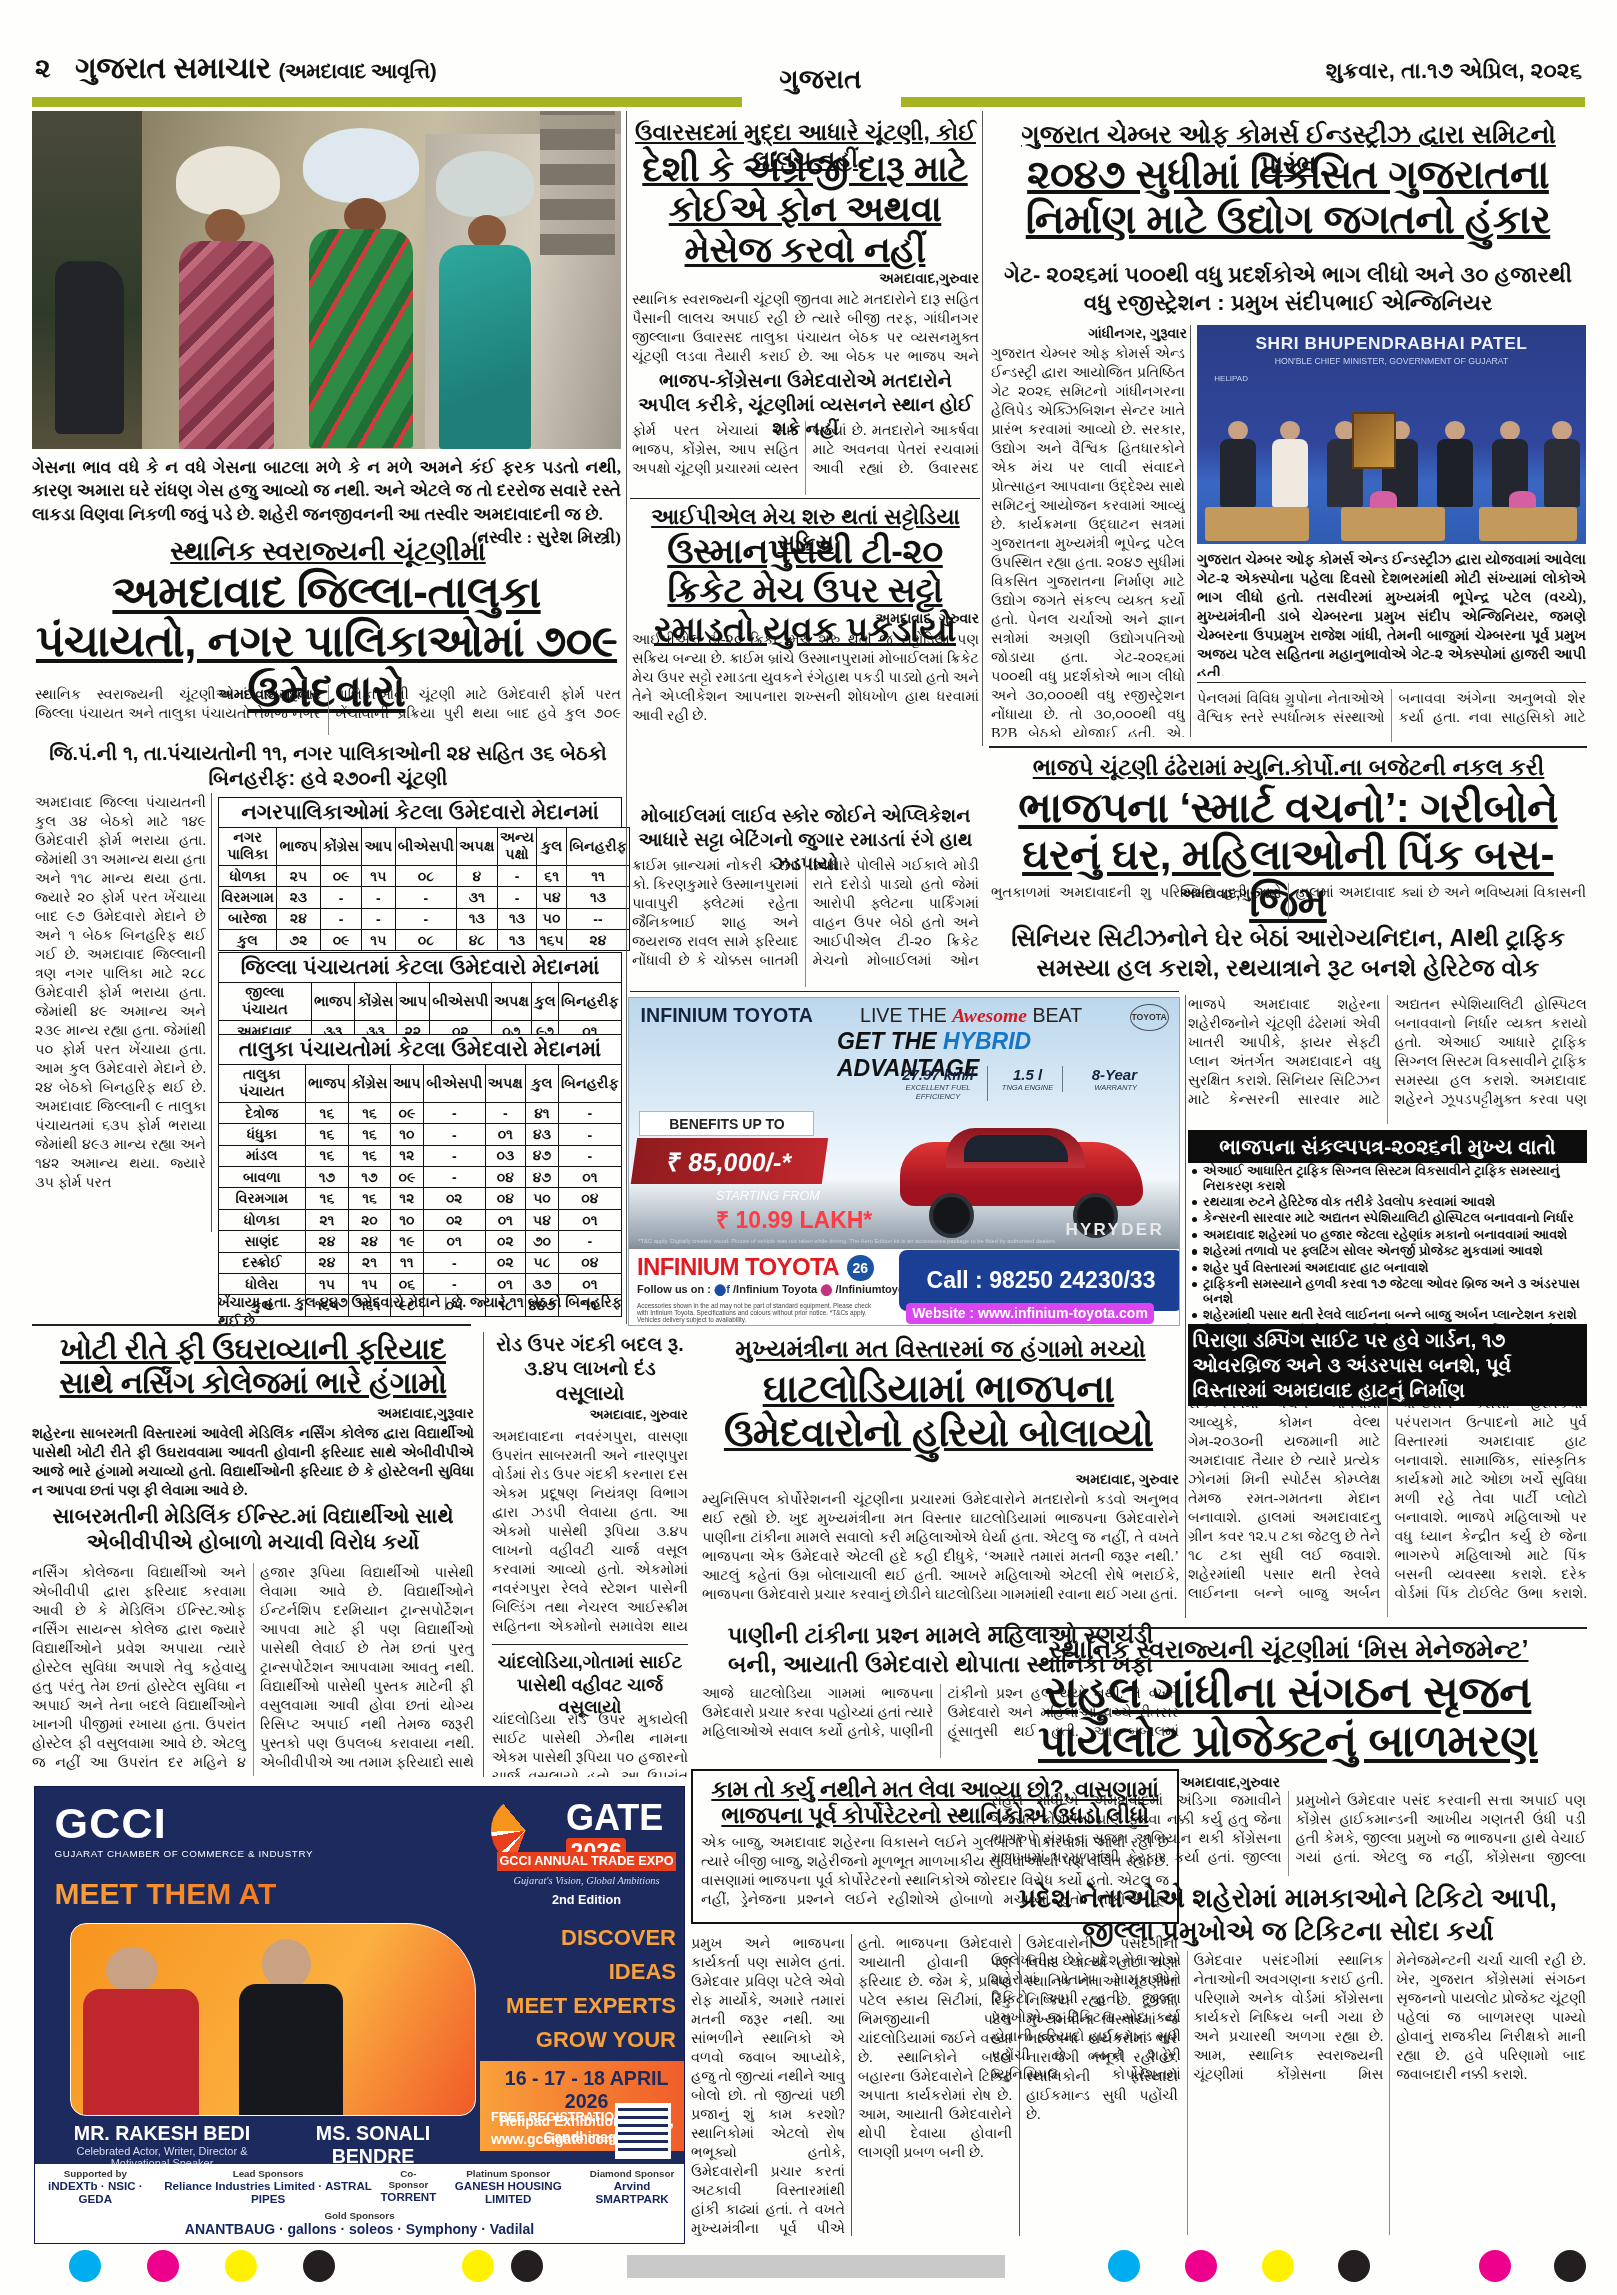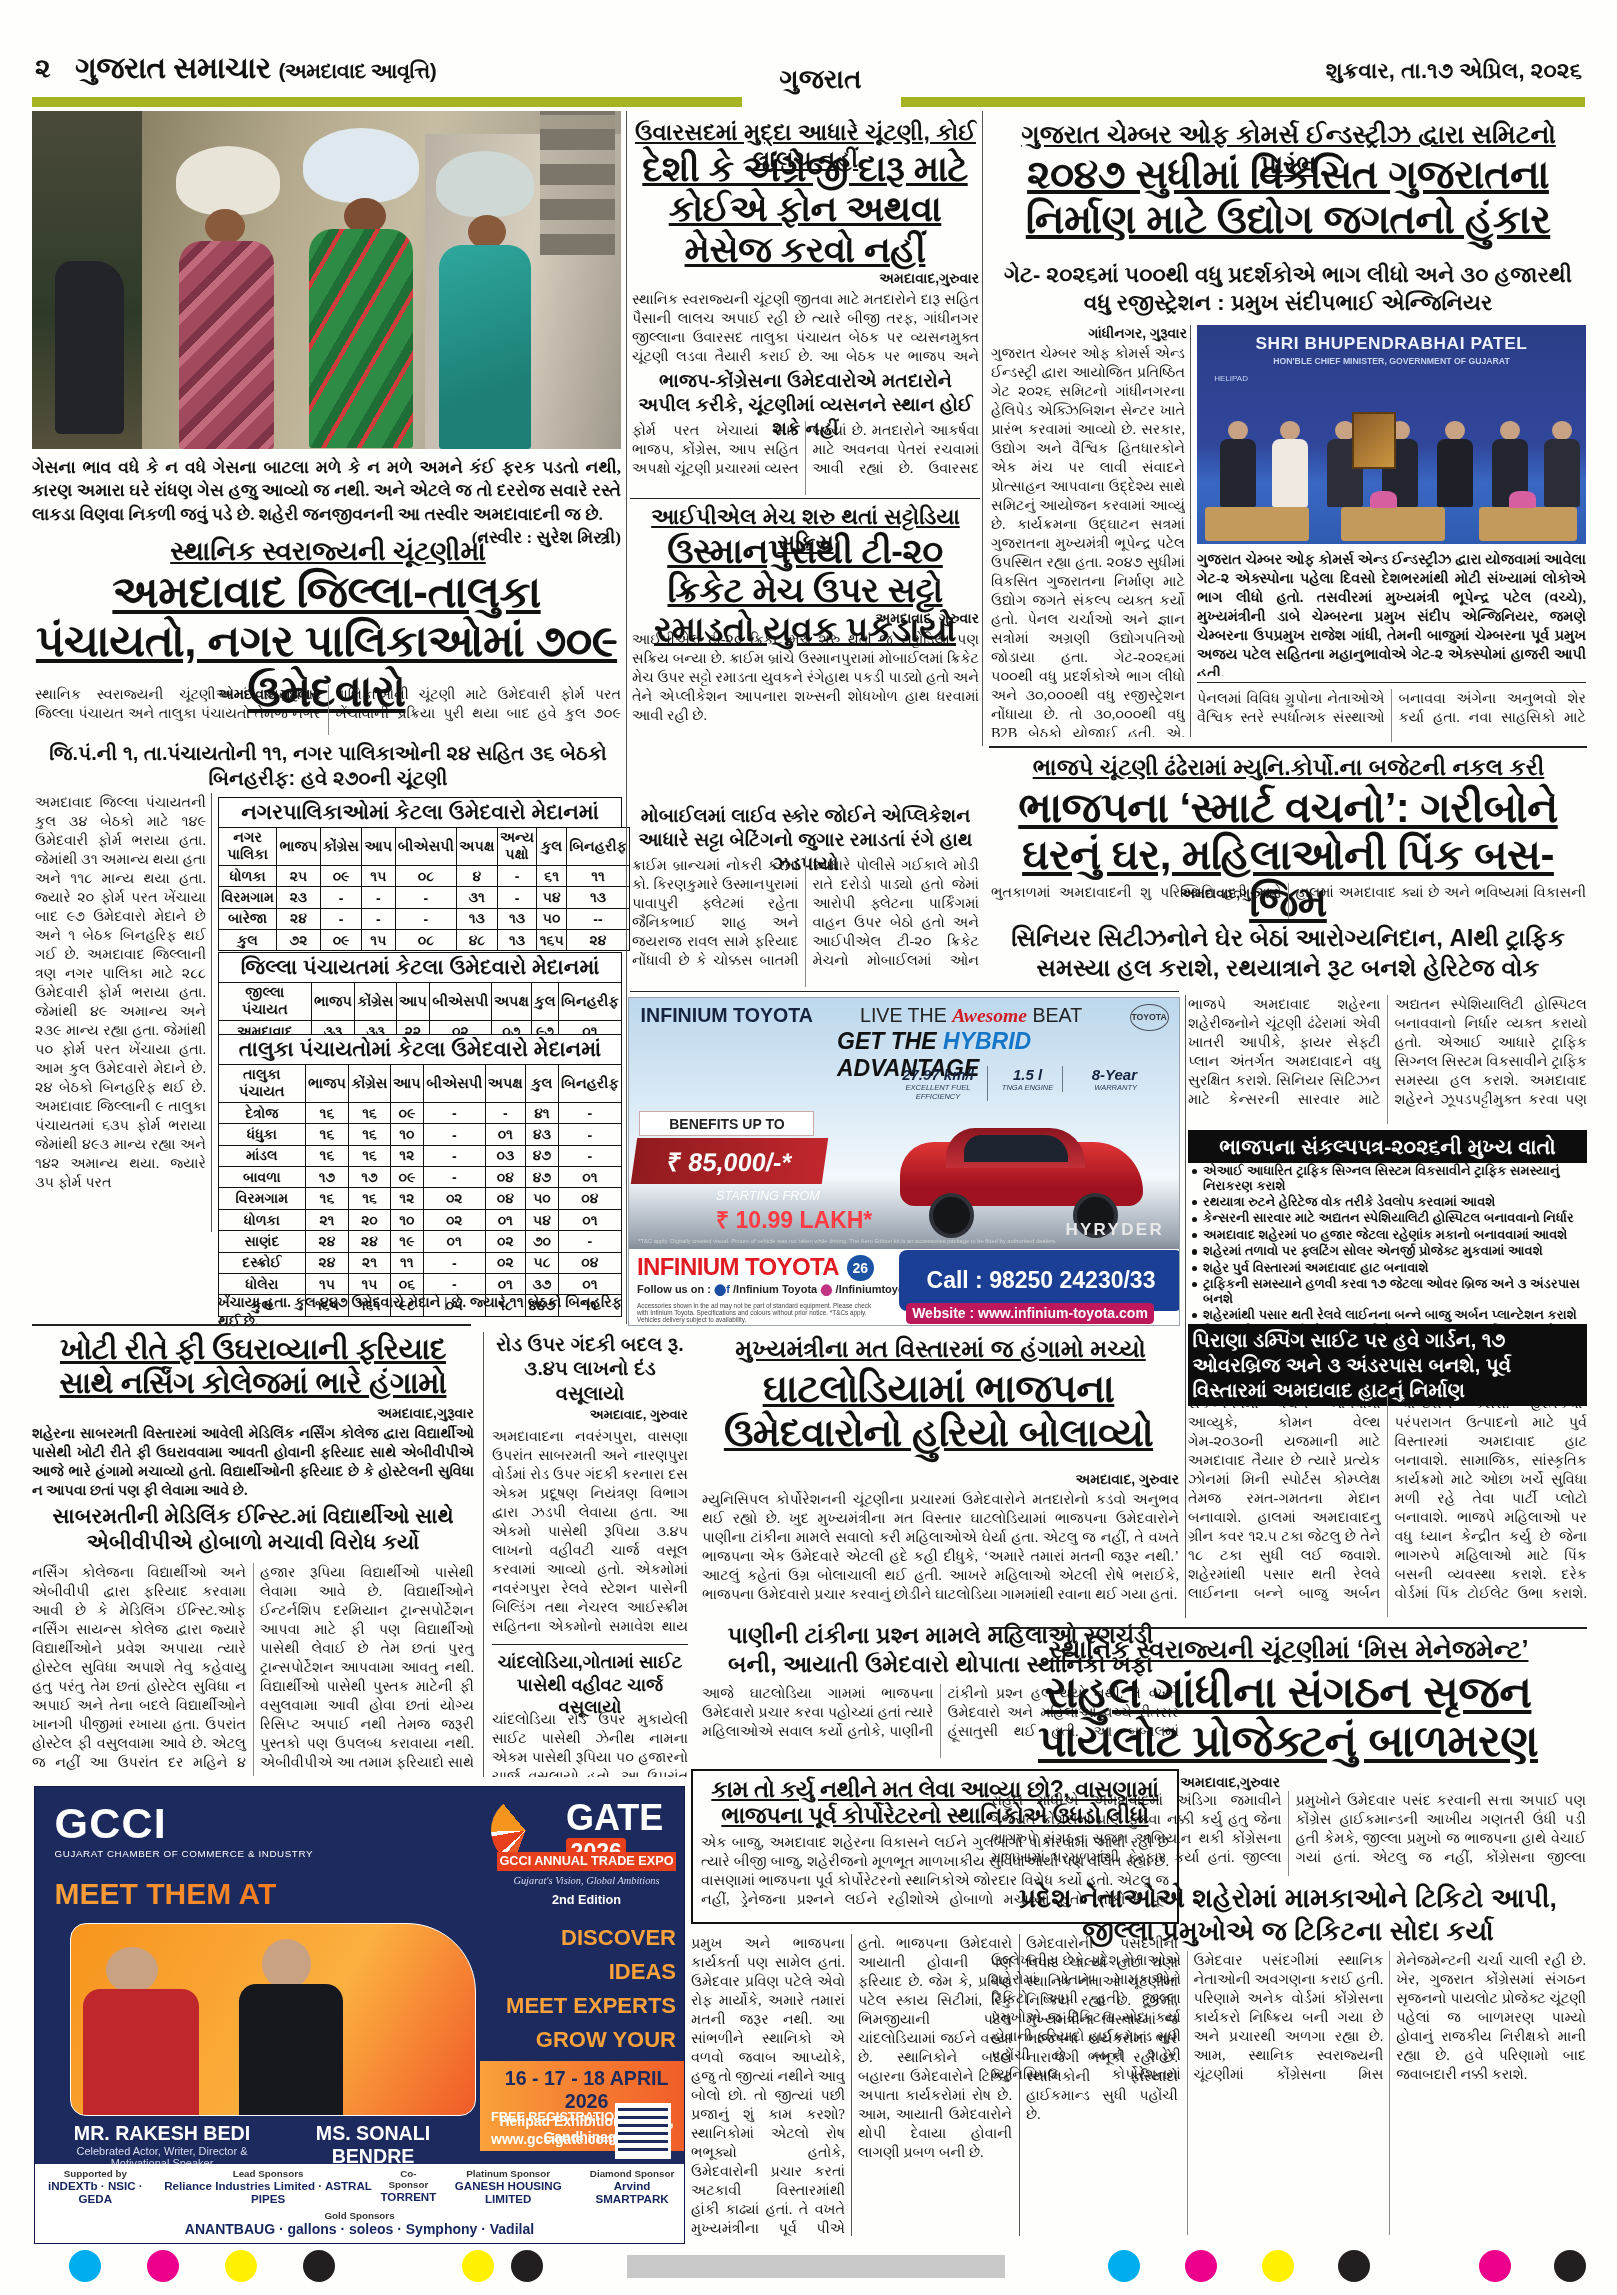--- a/index.html
+++ b/index.html
@@ -371,21 +371,21 @@
       <div class="abs" style="left:8px;top:34px;font-size:11px;font-family:'Liberation Sans',sans-serif;font-weight:bold;color:#222;">
         <span>Follow us on :</span>
         <span style="color:#1b4ea3;">⬤f</span>
         <span>/Infinium Toyota</span>
         <span style="color:#c13584;">⬤</span>
         <span>/Infiniumtoyota</span>
       </div>
       <div class="abs" style="left:8px;top:53px;width:243px;font-size:6.4px;color:#444;font-family:'Liberation Sans',sans-serif;">Accessories shown in the ad may not be part of standard equipment. Please check with Infinium Toyota. Specifications and colours without prior notice. *T&amp;Cs apply. Vehicles delivery subject to availability.</div>
       <div class="abs" style="left:258px;top:1.2px;width:284px;background:#1b3f94;border-radius:8px;color:#fff;text-align:center;font-family:'Liberation Sans',sans-serif;font-weight:bold;font-size:23px;padding:17px 0;margin-left:12px;">Call : 98250 24230/33</div>
       <div class="abs" style="left:258px;top:38px;width:284px;font-size:8.7px;font-weight:bold;color:#1b3f94;text-align:center;font-family:'Liberation Sans',sans-serif;">Ahmedabad (S.G.Highway, Naroda &amp; Bopal)   • Himmatnagar •  Vadodara • Rajkot • Gandhidham • Mehsana</div>
-      <div class="abs" style="left:277px;top:54px;width:248px;background:#be185d;border-radius:4.6px;color:#fff;text-align:center;font-family:'Liberation Sans',sans-serif;font-weight:bold;font-size:14px;padding:2.3px 0;">Website : www.infinium-toyota.com</div>
+      <div class="abs" style="left:277px;top:54px;width:248px;background:#d946ef;border-radius:4.6px;color:#fff;text-align:center;font-family:'Liberation Sans',sans-serif;font-weight:bold;font-size:14px;padding:2.3px 0;">Website : www.infinium-toyota.com</div>
     </div>
   </div>
 
   <div class="abs kicker" style="left:702px;top:1335px;width:477px;font-size:24px;">મુખ્યમંત્રીના મત વિસ્તારમાં જ હંગામો મચ્યો</div>
   <div class="abs headline" style="left:699px;top:1367px;width:479px;font-size:39px;">ઘાટલોડિયામાં ભાજપના ઉમેદવારોનો હુરિયો બોલાવ્યો</div>
   <div class="abs dateline" style="left:702px;top:1471px;width:477px;font-size:14px;">અમદાવાદ, ગુરુવાર</div>
   <div class="abs body" style="left:702px;top:1490px;width:477px;height:126px;overflow:hidden;">મ્યુનિસિપલ કોર્પોરેશનની ચૂંટણીના પ્રચારમાં ઉમેદવારોને મતદારોનો કડવો અનુભવ થઈ રહ્યો છે. ખુદ મુખ્યમંત્રીના મત વિસ્તાર ઘાટલોડિયામાં ભાજપના ઉમેદવારોને પાણીના ટાંકીના મામલે સવાલો કરી મહિલાઓએ ઘેર્યા હતા. એટલુ જ નહીં, તે વખતે ભાજપના એક ઉમેદવારે એટલી હદે કહી દીધુકે, ‘અમારે તમારાં મતની જરૂર નથી.’ આટલું કહેતાં ઉગ્ર બોલાચાલી થઈ હતી. આખરે મહિલાઓ એટલી રોષે ભરાઈકે, ભાજપના ઉમેદવારો પ્રચાર કરવાનું છોડીને ઘાટલોડિયા ગામમાંથી રવાના થઈ ગયા હતાં.</div>
   <div class="abs subhead" style="left:702px;top:1621px;width:477px;font-size:23px;">પાણીની ટાંકીના પ્રશ્ન મામલે મહિલાઓ રણચંડી બની, આયાતી ઉમેદવારો થોપાતા સ્થાનિકો ખફા</div>
   <div class="abs body c2" style="left:702px;top:1684px;width:477px;height:74px;overflow:hidden;">આજે ઘાટલોડિયા ગામમાં ભાજપના ઉમેદવારો પ્રચાર કરવા પહોચ્યાં હતાં ત્યારે મહિલાઓએ સવાલ કર્યો હતોકે, પાણીની ટાંકીનો પ્રશ્ન હલ થયો નથી. તે વખતે ઉમેદવારો અને મહિલાઓ વચ્ચે રીતસર હૂંસાતુસી થઈ હતી. આ બબાલમાં ભાજપના સંગઠન પ્રમુખ, પૂર્વ હતો. પીએમઓની સૂચનાથી મુખ્યમંત્રી કાર્યાલયમાંથી હાંકી કાઢેલા પટેલને ઘાટલોડિયા વોર્ડ પ્રમુખ બનાવી દેવાયાં છે. ઘાટલોડિયામાં ભાજપે ઉમેદવારોની પસંદગીને લઈને સ્થાનિકો નારાજ છે. મુખ્યમંત્રીના મત વિસ્તારમાં કાર્યકર્તાઓમાં નારાજગી જોવા મળી રહી છે.</div>
 
@@ -405,21 +405,21 @@
   <div class="abs subhead" style="left:989px;top:261px;width:598px;font-size:22px;">ગેટ- ૨૦૨૬માં ૫૦૦થી વધુ પ્રદર્શકોએ ભાગ લીધો અને ૩૦ હજારથી વધુ રજીસ્ટ્રેશન : પ્રમુખ સંદીપભાઈ એન્જિનિયર</div>
   <div class="abs dateline" style="left:991px;top:325px;width:196px;font-size:14px;">ગાંધીનગર, ગુરૂવાર</div>
   <div class="abs body" style="left:991px;top:344px;width:194px;height:393px;overflow:hidden;">
     <span>ગુજરાત ચેમ્બર ઓફ કોમર્સ એન્ડ ઈન્ડસ્ટ્રી દ્વારા આયોજિત પ્રતિષ્ઠિત ગેટ ૨૦૨૬ સમિટનો ગાંધીનગરના હેલિપેડ એક્ઝિબિશન સેન્ટર ખાતે પ્રારંભ કરવામાં આવ્યો છે. સરકાર, ઉદ્યોગ અને વૈશ્વિક હિતધારકોને એક મંચ પર લાવી સંવાદને પ્રોત્સાહન આપવાના ઉદ્દેશ્ય સાથે સમિટનું આયોજન કરવામાં આવ્યું છે.</span>
     <span>કાર્યક્રમના ઉદ્ઘાટન સત્રમાં ગુજરાતના મુખ્યમંત્રી ભૂપેન્દ્ર પટેલ ઉપસ્થિત રહ્યા હતા. ૨૦૪૭ સુધીમાં વિકસિત ગુજરાતના નિર્માણ માટે ઉદ્યોગ જગતે સંકલ્પ વ્યક્ત કર્યો હતો. પેનલ ચર્ચાઓ અને જ્ઞાન સત્રોમાં અગ્રણી ઉદ્યોગપતિઓ જોડાયા હતા. ગેટ-૨૦૨૬માં ૫૦૦થી વધુ પ્રદર્શકોએ ભાગ લીધો અને ૩૦,૦૦૦થી વધુ રજીસ્ટ્રેશન નોંધાયા છે. તો ૩૦,૦૦૦થી વધુ B2B બેઠકો યોજાઈ હતી. એ. લોઈડ ઈન્ડિયા હાજના જ્વાલીસિંગાઈ માટે ૨૦૨૭સુધીનો ઉદ્યોગ રોડમેપ રજૂ થયો હતો. ઉદ્યોગ અગ્રણીઓએ વૈશ્વિક ભારતના વિઝન અંગે સંવાદ કર્યો હતો.</span>
   </div>
   <div class="abs rule-v" style="left:1190px;top:325px;height:412px;width:0.6px;"></div>
 
   <div class="abs" style="left:1197px;top:325px;width:389px;height:219px;background:linear-gradient(180deg,#2a3d86 0%,#31479c 55%,#3a67c2 72%,#2f5cb0 100%);overflow:hidden;">
     <div style="text-align:center;color:#eef2ff;font-family:'Liberation Sans',sans-serif;font-weight:bold;font-size:17.3px;margin-top:8px;letter-spacing:0.6px;">SHRI BHUPENDRABHAI PATEL</div>
-    <div style="text-align:center;color:#c9d4f2;font-family:'Liberation Sans',sans-serif;font-size:8.7px;margin-top:2.3px;font-weight:bold;">HON'BLE CHIEF MINISTER, GOVERNMENT OF GUJARAT</div>
+    <div style="text-align:center;color:#c9d4f2;font-family:'Liberation Sans',sans-serif;font-size:8.7px;margin-top:2.3px;">HON'BLE CHIEF MINISTER, GOVERNMENT OF GUJARAT</div>
     <div style="text-align:left;color:#c9d4f2;font-family:'Liberation Sans',sans-serif;font-size:8px;margin:8px 0 0 17.3px;">HELIPAD</div>
 
     <div class="person" style="left:23px;">
         <div class="hd"></div>
         <div class="bd"></div>
       </div>
     <div class="person" style="left:75px;">
         <div class="hd"></div>
         <div class="bd" style="background:#efe9df;"></div>
       </div>

